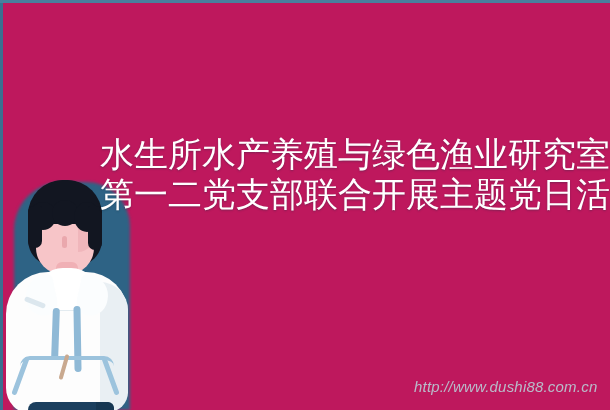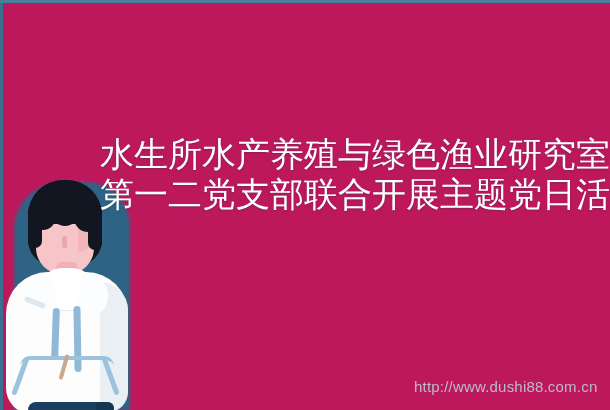--- a/index.html
+++ b/index.html
@@ -284,20 +284,21 @@
   .watermark {
     position: absolute;
     left: 414px;
     top: 378px;
     color: #b9c9d3;
     font-size: 15px;
     line-height: 18px;
     letter-spacing: .2px;
     white-space: nowrap;
     opacity: .92;
+    font-style: italic;
   }
 </style>
 </head>
 <body>
 
 <div id="canvas">
 
   <div class="edge-left"></div>
   <div class="edge-top"></div>
 

